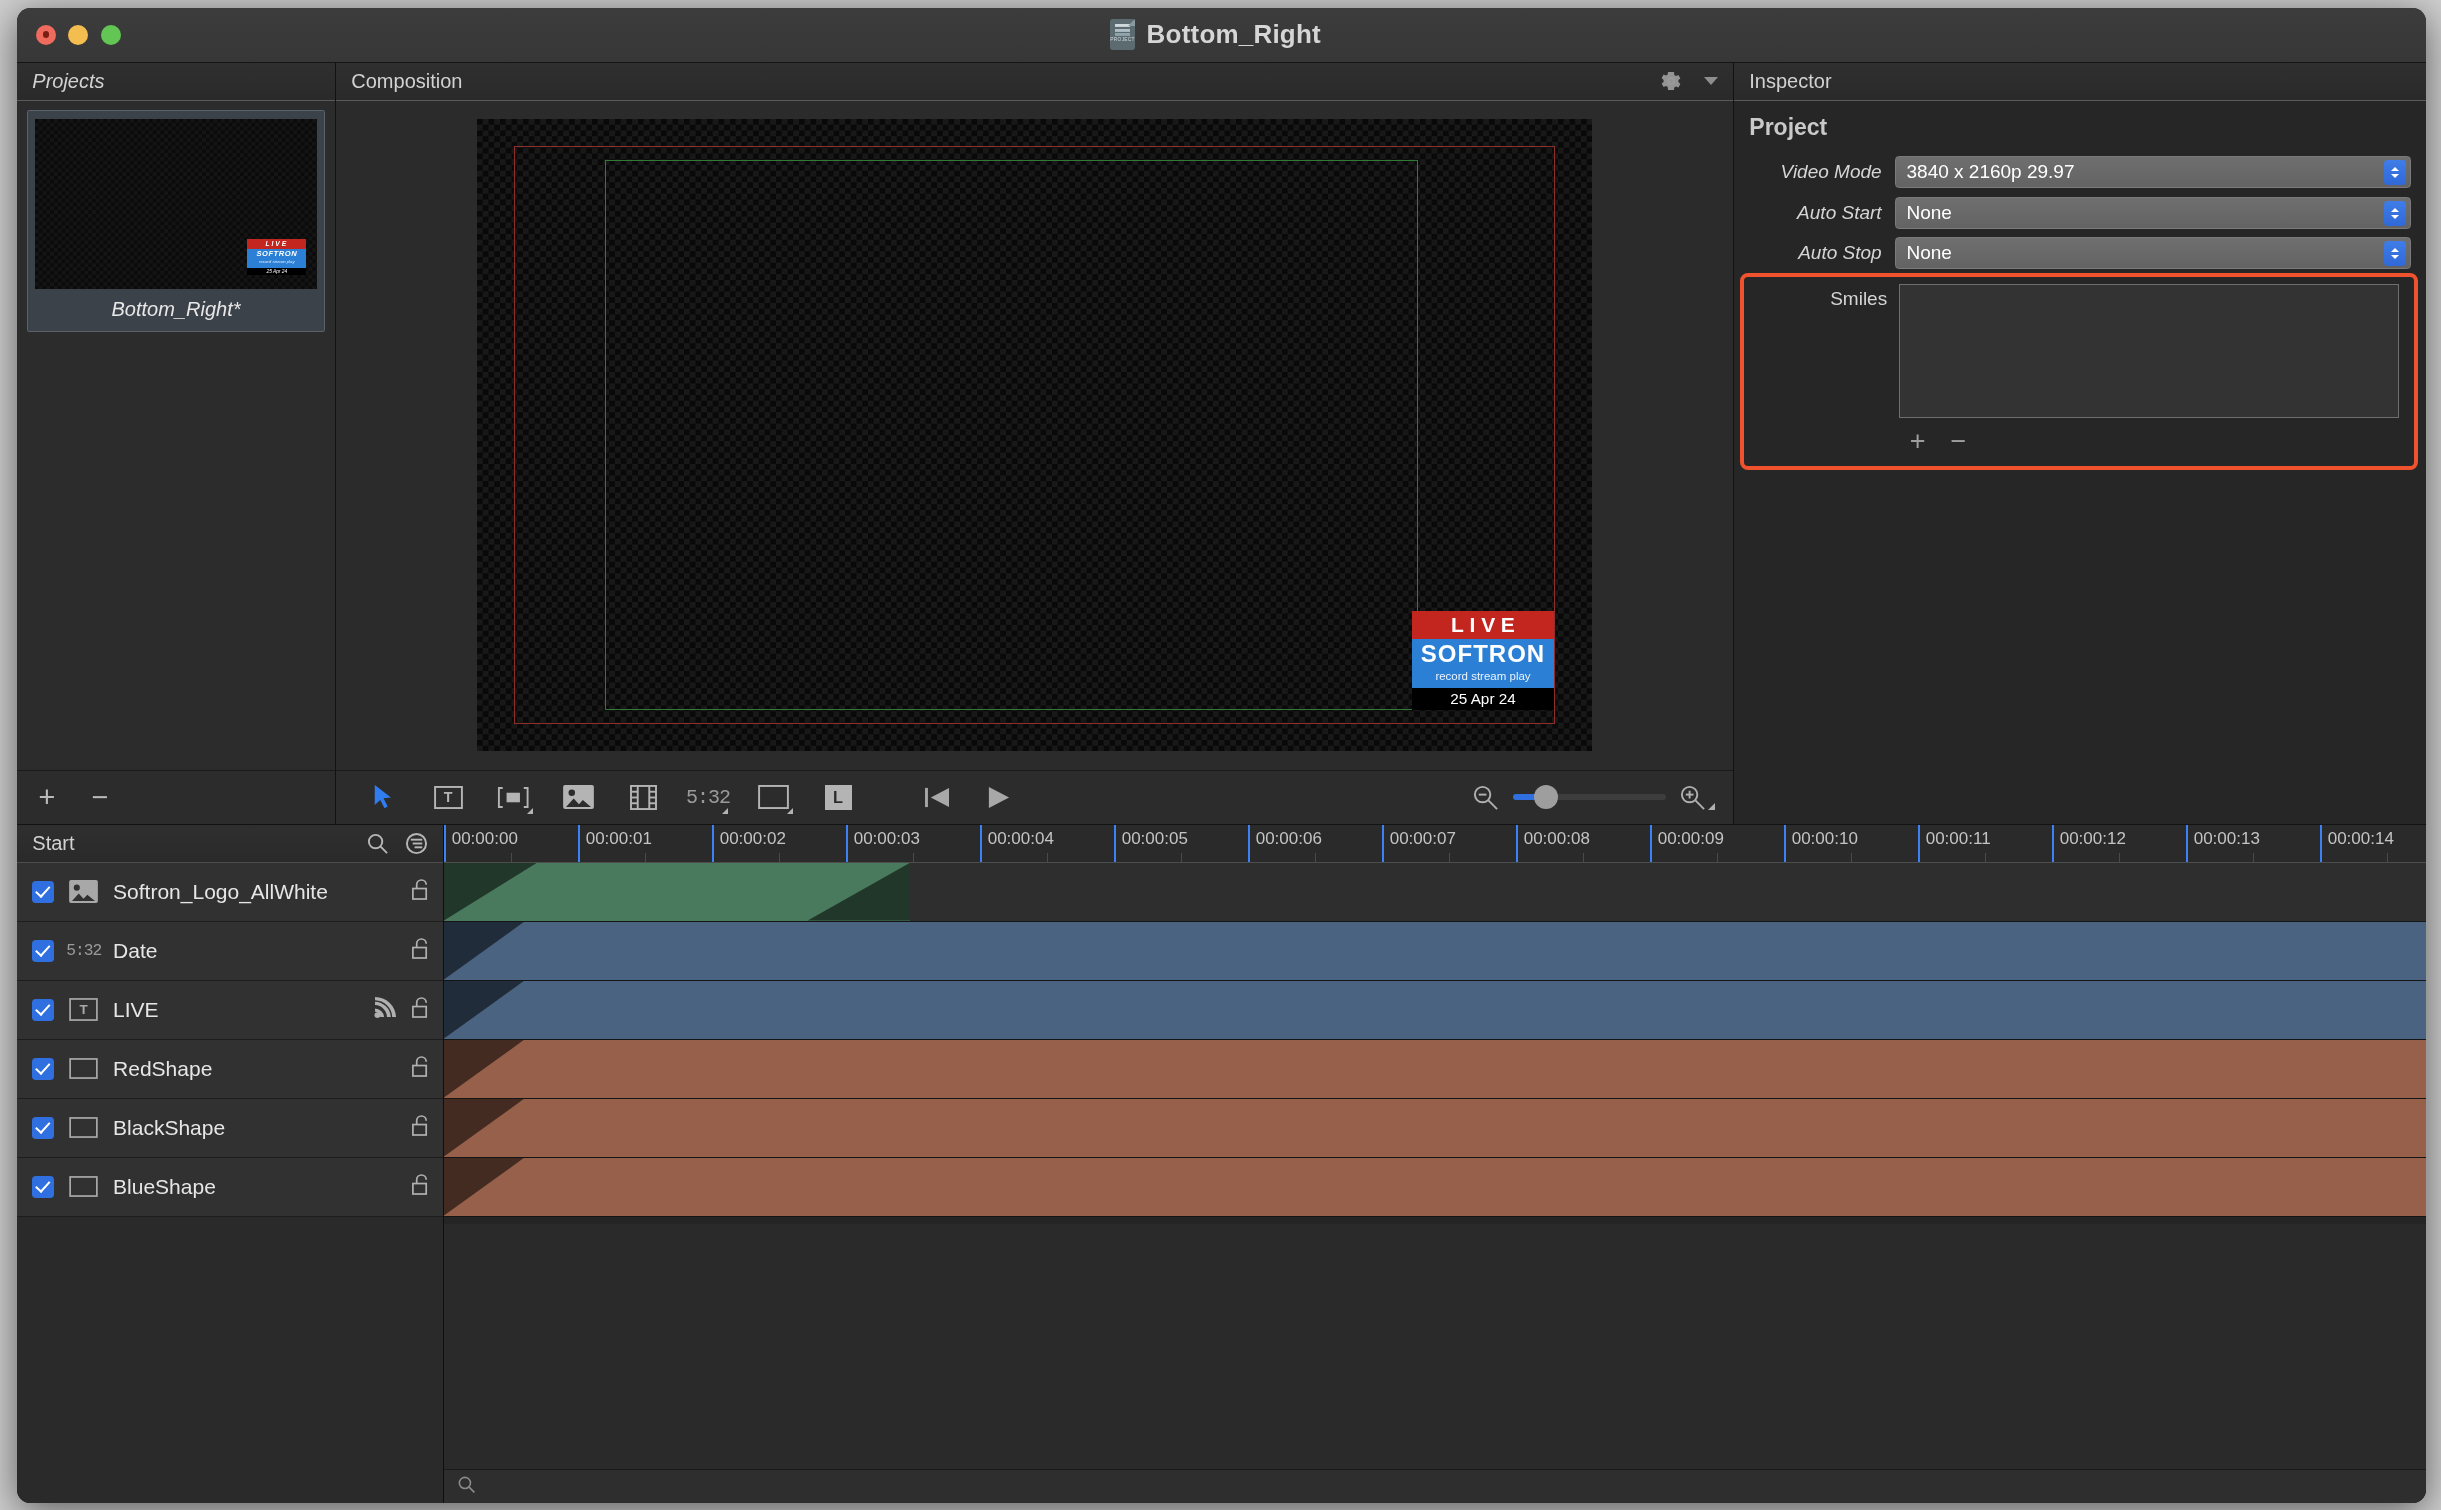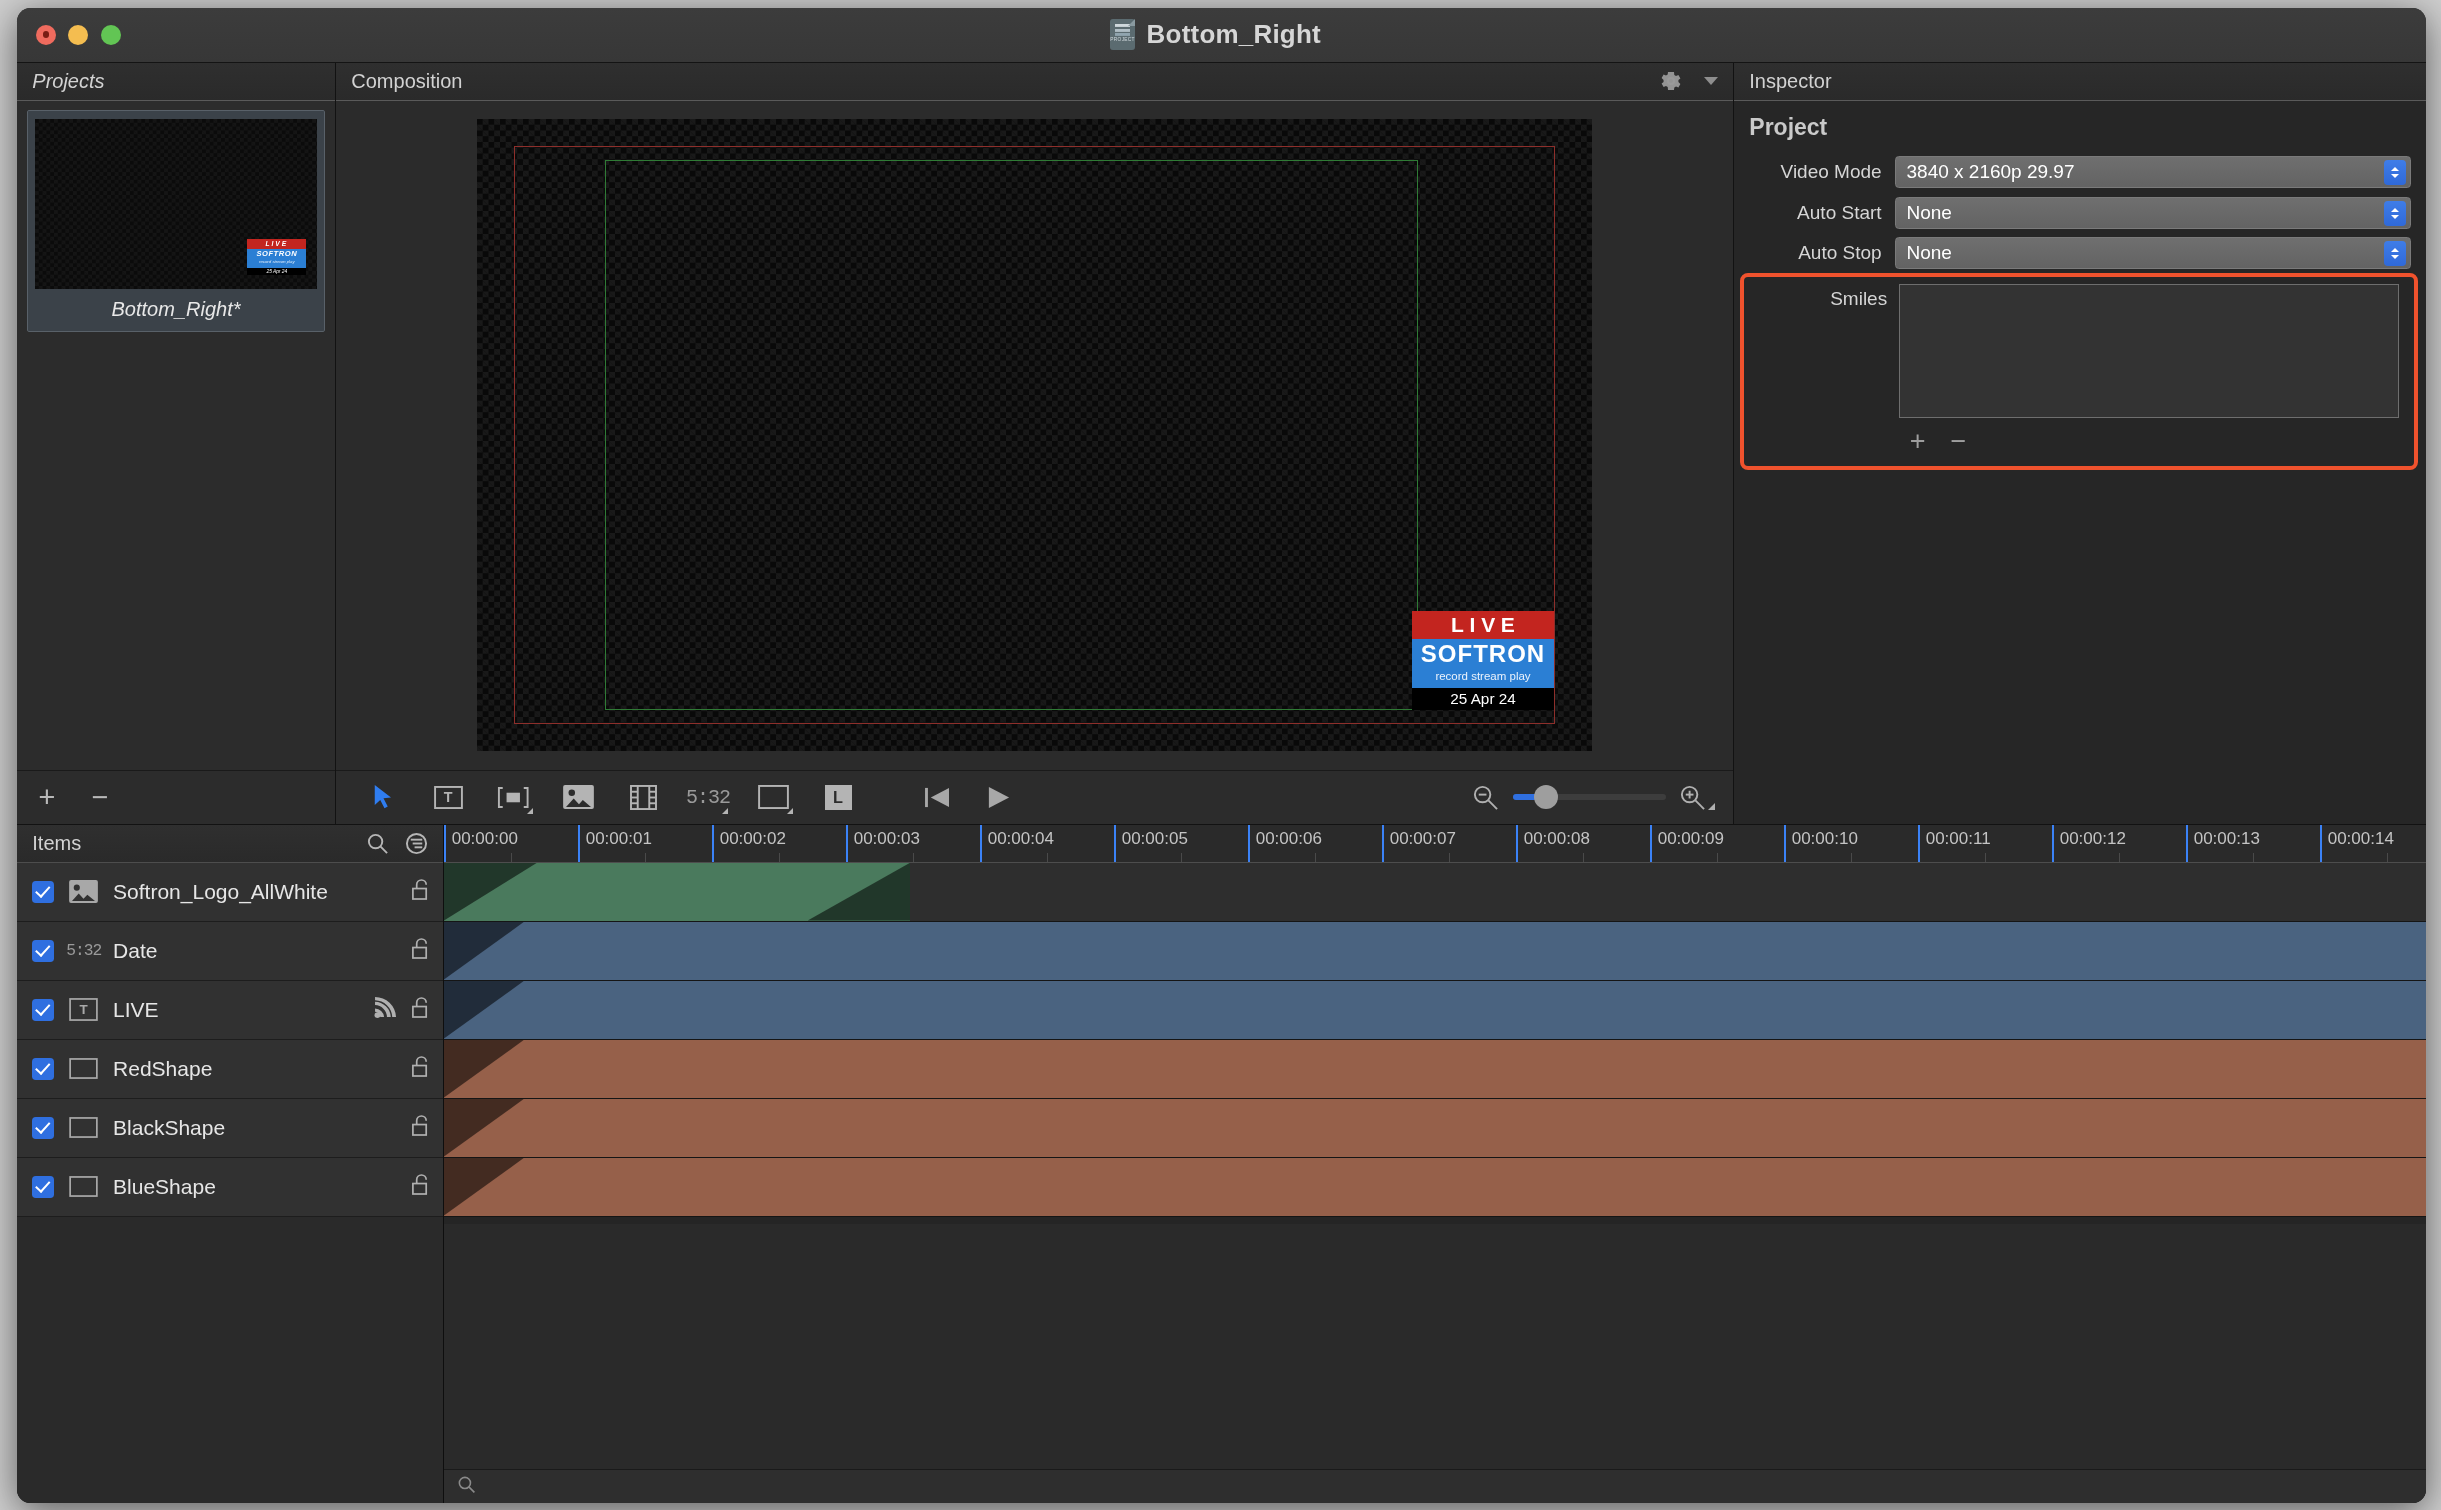--- a/index.html
+++ b/index.html
@@ -266,21 +266,21 @@
   .inspector-body { flex: 1; padding: 0; position: relative; }
   .insp-section-title {
     color:#c9c9c9; font-size: 23px; font-weight: bold;
     padding: 13.4px 0 15.3px 15.3px;
   }
   .field-row {
     display:flex; align-items:center; margin-bottom: 8.6px; padding-right: 15.3px;
   }
   .field-label {
     width: 161px; text-align: right; padding-right: 13.4px;
-    color:#d5d5d5; font-size: 19px;
+    color:#d5d5d5; font-size: 19px; font-style: italic;
   }
   .combo {
     flex: 1; height: 32px;
     background: linear-gradient(#6f6f6f, #636363);
     border-radius: 3.8px;
     display:flex; align-items:center;
     padding-left: 10.5px;
     color:#fff; font-size: 19px;
     position: relative;
     border: 1px solid #7a7a7a;
@@ -616,21 +616,21 @@
           </div>
         </div>
       </div>
     </div>
   </div>
 
   <div class="bottom-row">
 
     <div class="items-col">
       <div class="items-head">
-        <span class="ttl">Items</span>
+        <span class="ttl">Start</span>
         <span class="ico">
           <svg width="23" height="23" viewBox="0 0 24 24" fill="none" stroke="currentColor" stroke-width="2">
               <circle cx="10" cy="10" r="7"></circle>
               <line x1="15" y1="15" x2="22" y2="22"></line>
             </svg>
         </span>
         <span class="ico">
           <svg width="23" height="23" viewBox="0 0 24 24" fill="none" stroke="currentColor" stroke-width="2">
               <circle cx="12" cy="12" r="10"></circle>
               <line x1="6" y1="8" x2="18" y2="8"></line>

